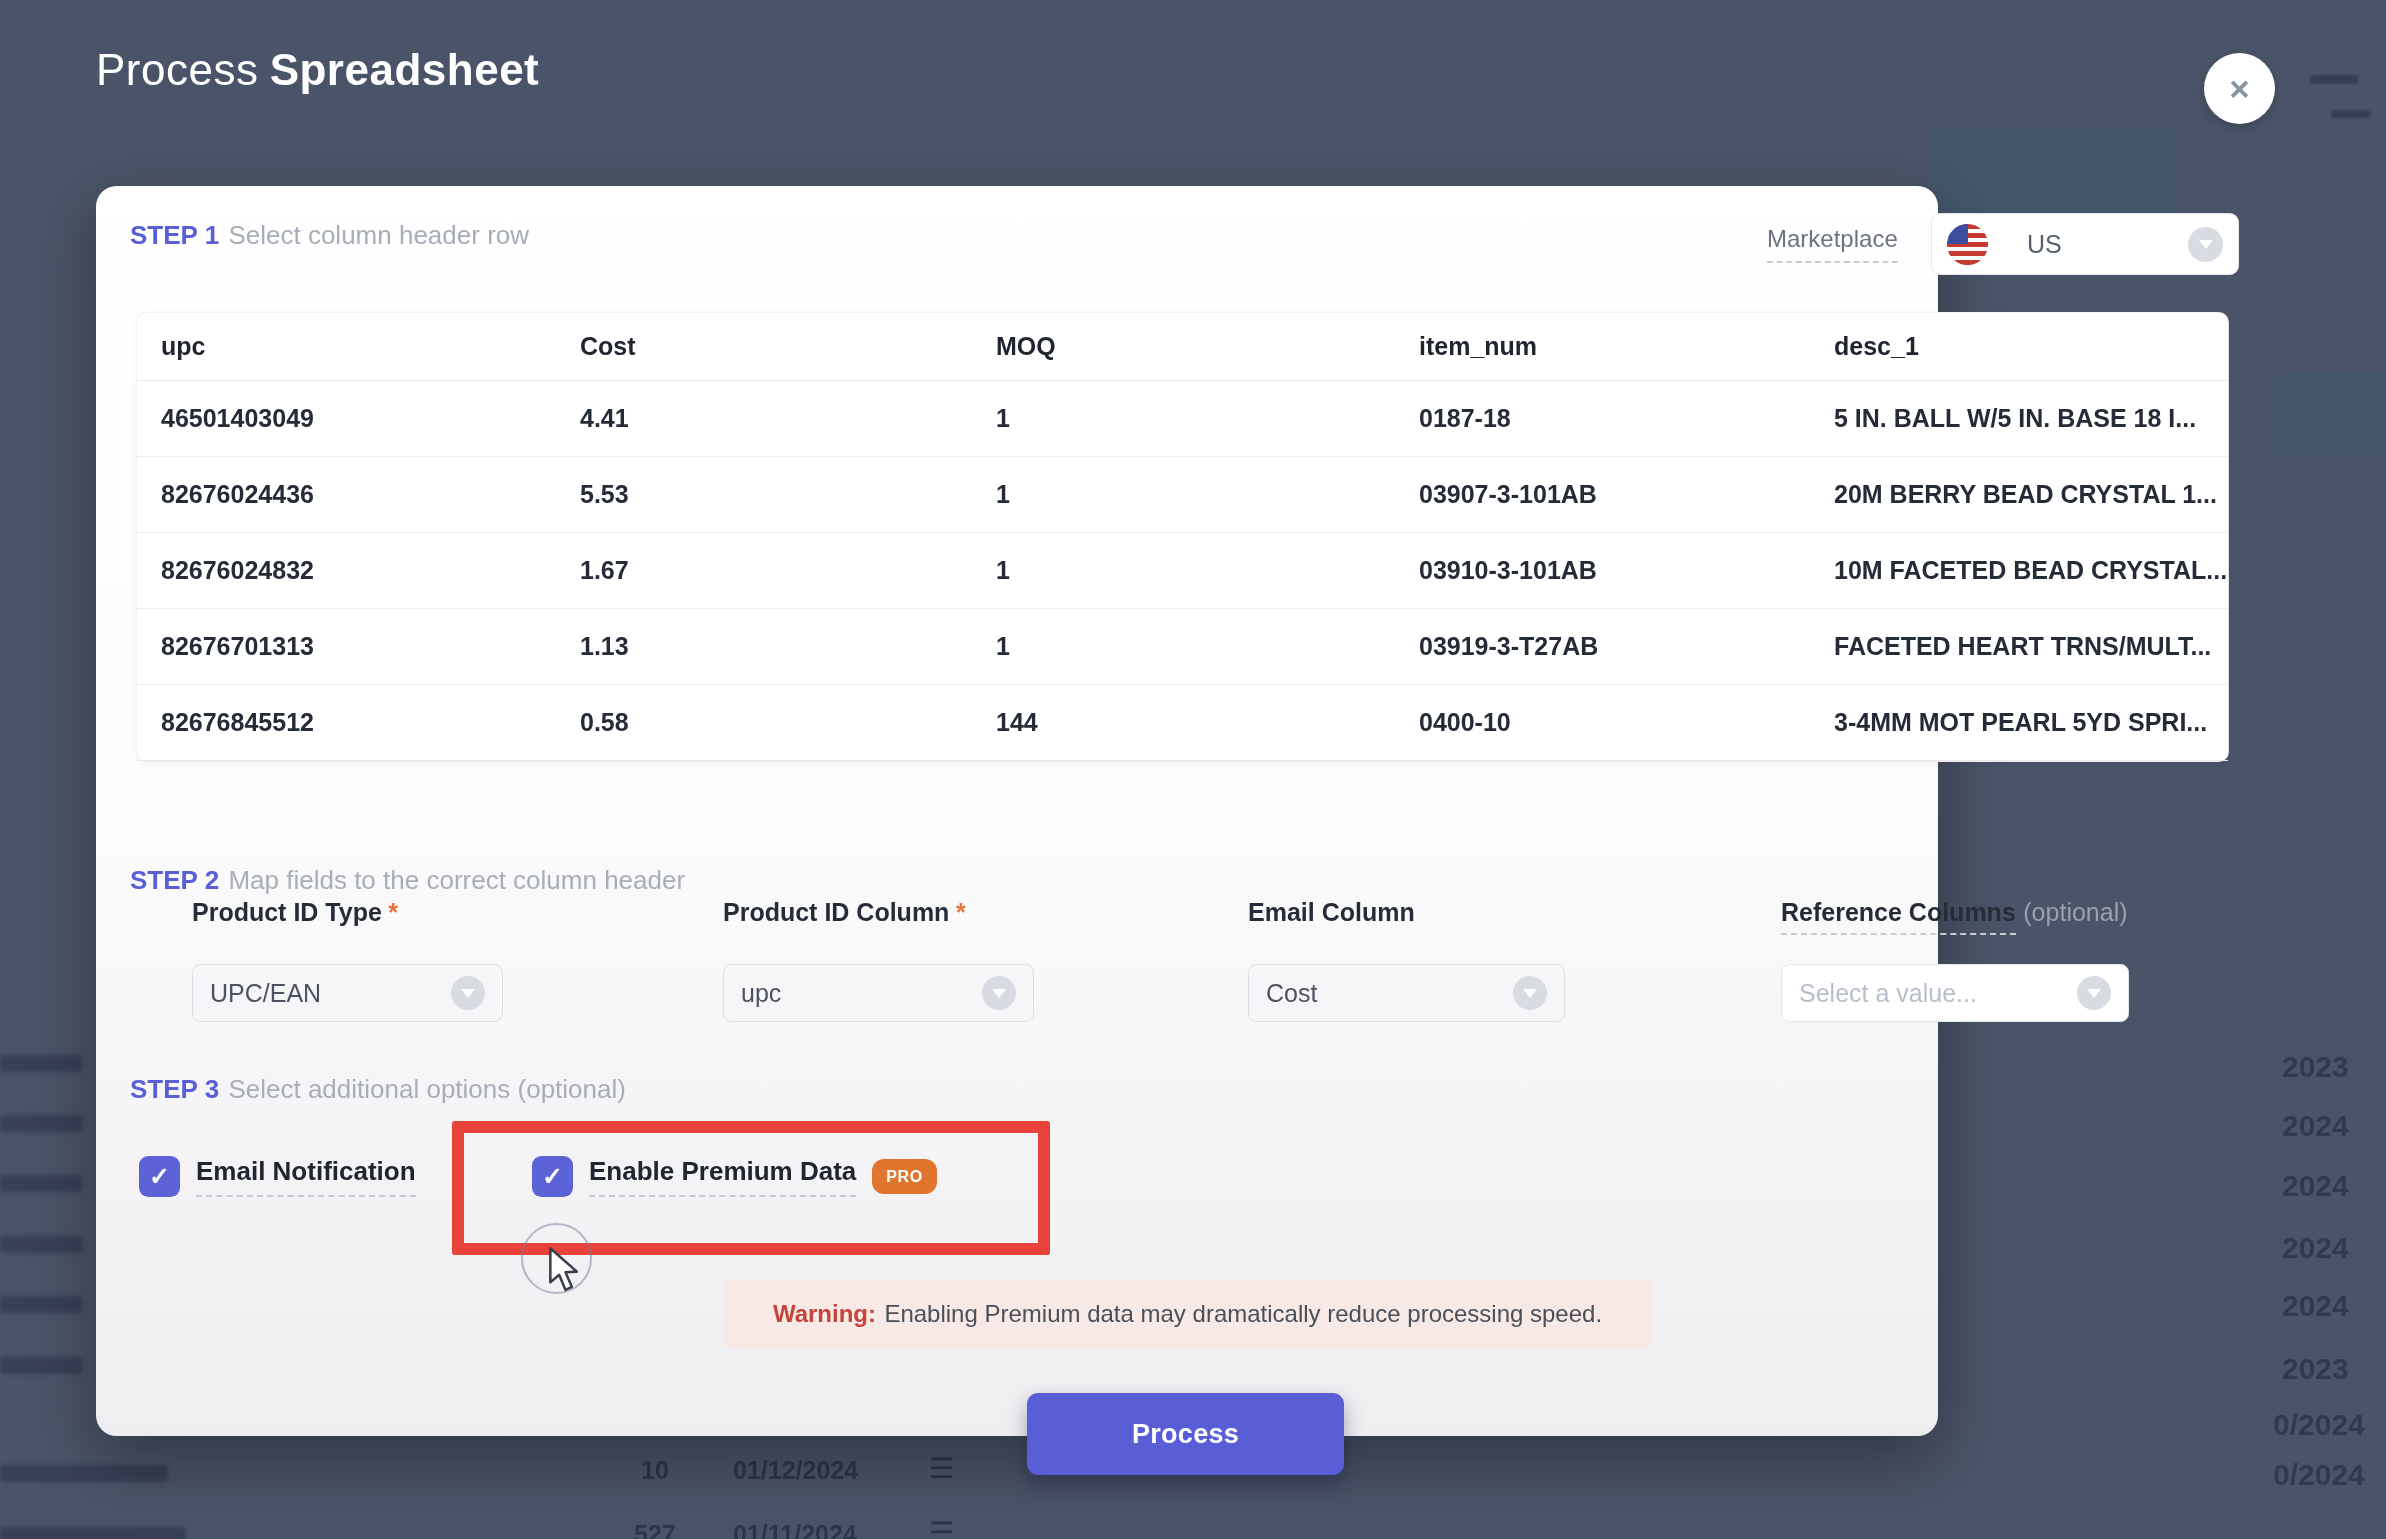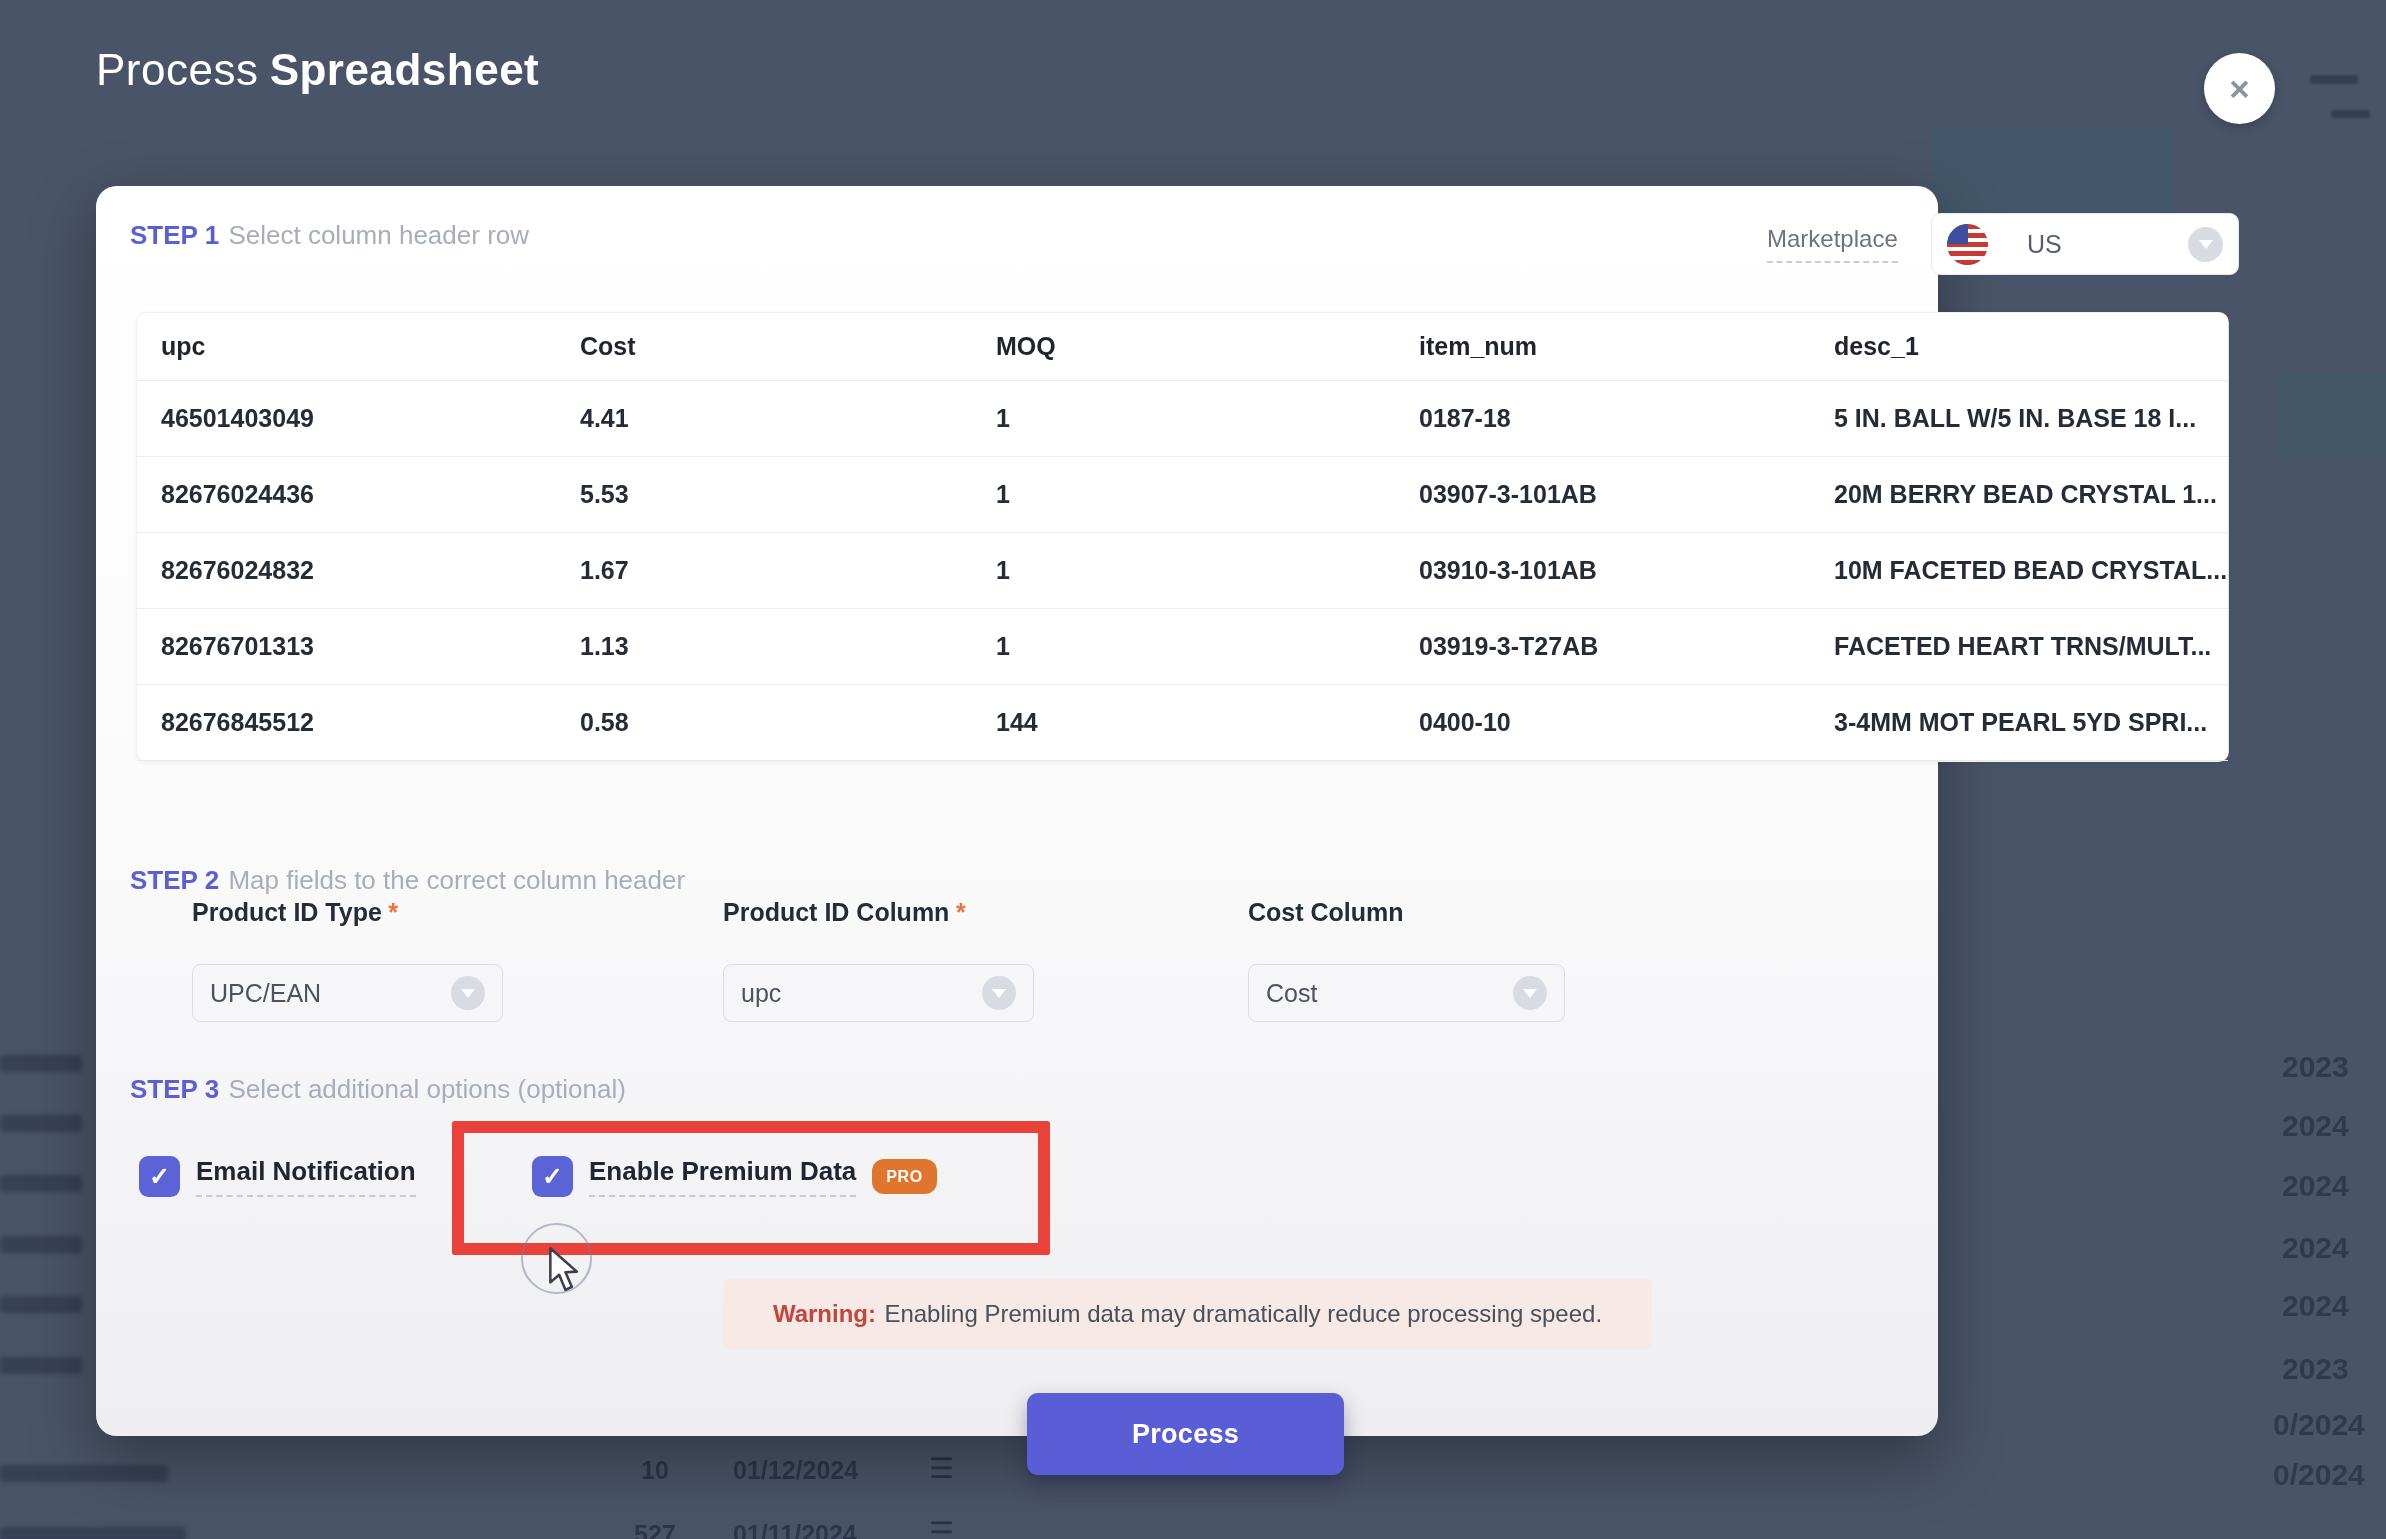--- a/index.html
+++ b/index.html
@@ -210,30 +210,41 @@
     <div class="f-select">
       <span class="f-value">upc</span>
       <span class="chev">
           <i></i>
         </span>
     </div>
   </div>
 
   <div class="field" style="left:1152px;width:317px;">
     <div class="f-label">
-      <span>Cost Column</span>
+      <span>Email Column</span>
     </div>
     <div class="f-select">
       <span class="f-value">Cost</span>
       <span class="chev">
           <i></i>
         </span>
     </div>
   </div>
 
+  <div class="field" style="left:1685px;width:348px;">
+    <div class="f-label">
+      <span class="dashed">Reference Columns</span><span class="suffix">(optional)</span>
+    </div>
+    <div class="f-select white">
+      <span class="f-value placeholder">Select a value...</span>
+      <span class="chev">
+          <i></i>
+        </span>
+    </div>
+  </div>
 
   <div class="step-heading" style="left:34px;top:887px;text-align:center;">
     <span class="num">STEP 3</span><span class="desc">Select additional options (optional)</span>
   </div>
 
   <div class="option" style="left:43px;">
     <span class="checkbox">
         <span>✓</span>
       </span>
     <span class="opt-label">Email Notification</span>

